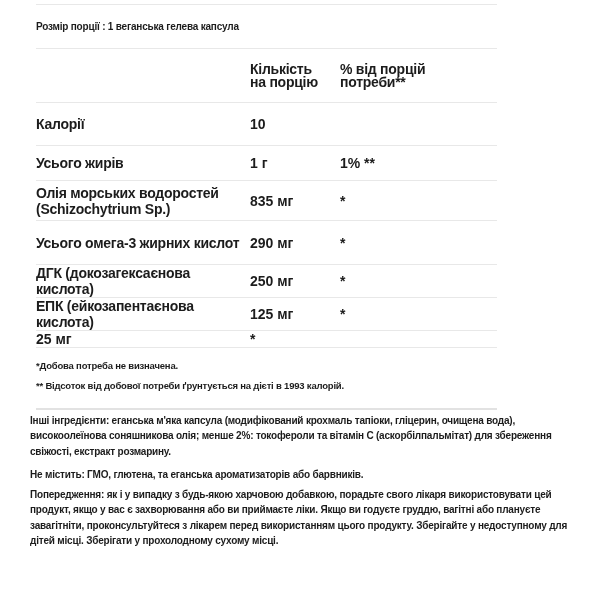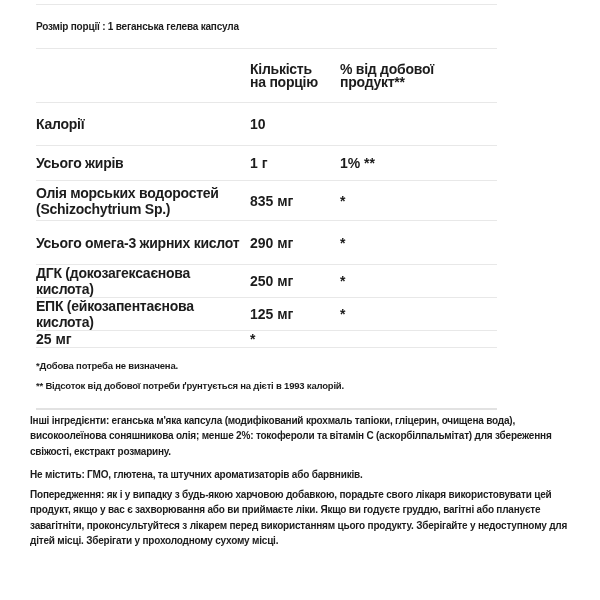--- a/index.html
+++ b/index.html
@@ -87,21 +87,21 @@
     <div class="divider-top"></div>
 
     <div class="info-row r1">
       <span>Розмір порції : 1 веганська гелева капсула</span>
     </div>
 
 
     <div class="grid-row thead">
       <div class="c"></div>
       <div class="c hd">Кількість на порцію</div>
-      <div class="c hd">% від добової продукт**</div>
+      <div class="c hd">% від порцій потреби**</div>
     </div>
 
     <div class="grid-row trow">
       <div class="c label">Калорії</div>
       <div class="c amount">10</div>
       <div class="c dv"></div>
     </div>
 
     <div class="grid-row trow">
       <div class="c label">Усього жирів</div>
@@ -139,17 +139,17 @@
     </div>
 
     <div class="footnotes">
       <div class="fn1">*Добова потреба не визначена.</div>
       <div class="fn2">** Відсоток від добової потреби ґрунтується на дієті в 1993 калорій.</div>
     </div>
   </div>
 
   <div class="bottom">
     <p class="ingredients">Інші інгредієнти: еганська м'яка капсула (модифікований крохмаль тапіоки, гліцерин, очищена вода), високоолеїнова соняшникова олія; менше 2%: токофероли та вітамін С (аскорбілпальмітат) для збереження свіжості, екстракт розмарину.</p>
-    <p class="contains">Не містить: ГМО, глютена, та штучних ароматизаторів або барвників.</p>
+    <p class="contains">Не містить: ГМО, глютена, та еганська ароматизаторів або барвників.</p>
     <p class="warnings">Попередження: як і у випадку з будь-якою харчовою добавкою, порадьте свого лікаря використовувати цей продукт, якщо у вас є захворювання або ви приймаєте ліки. Якщо ви годуєте груддю, вагітні або плануєте завагітніти, проконсультуйтеся з лікарем перед використанням цього продукту. Зберігайте у недоступному для дітей місці. Зберігати у прохолодному сухому місці.</p>
   </div>
 
 </div>
 
 </body></html>

